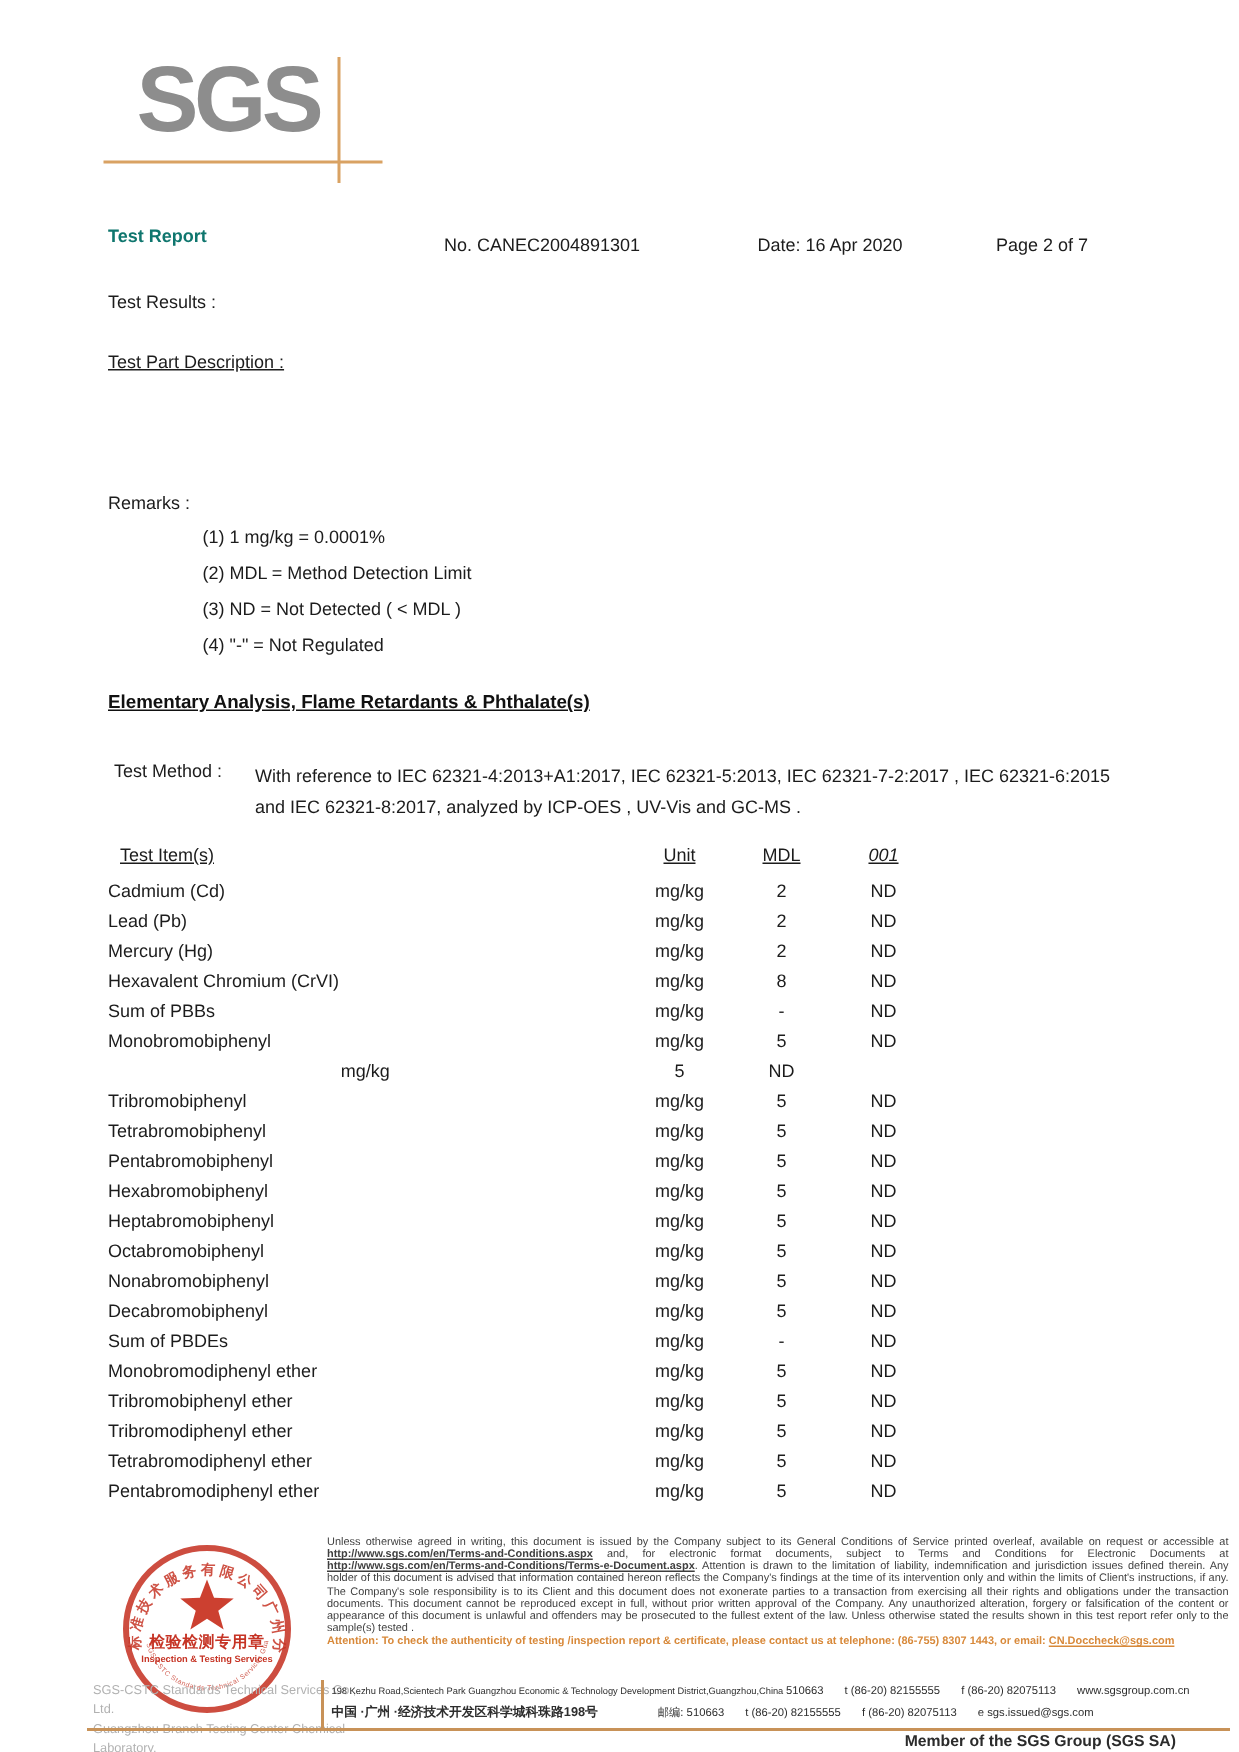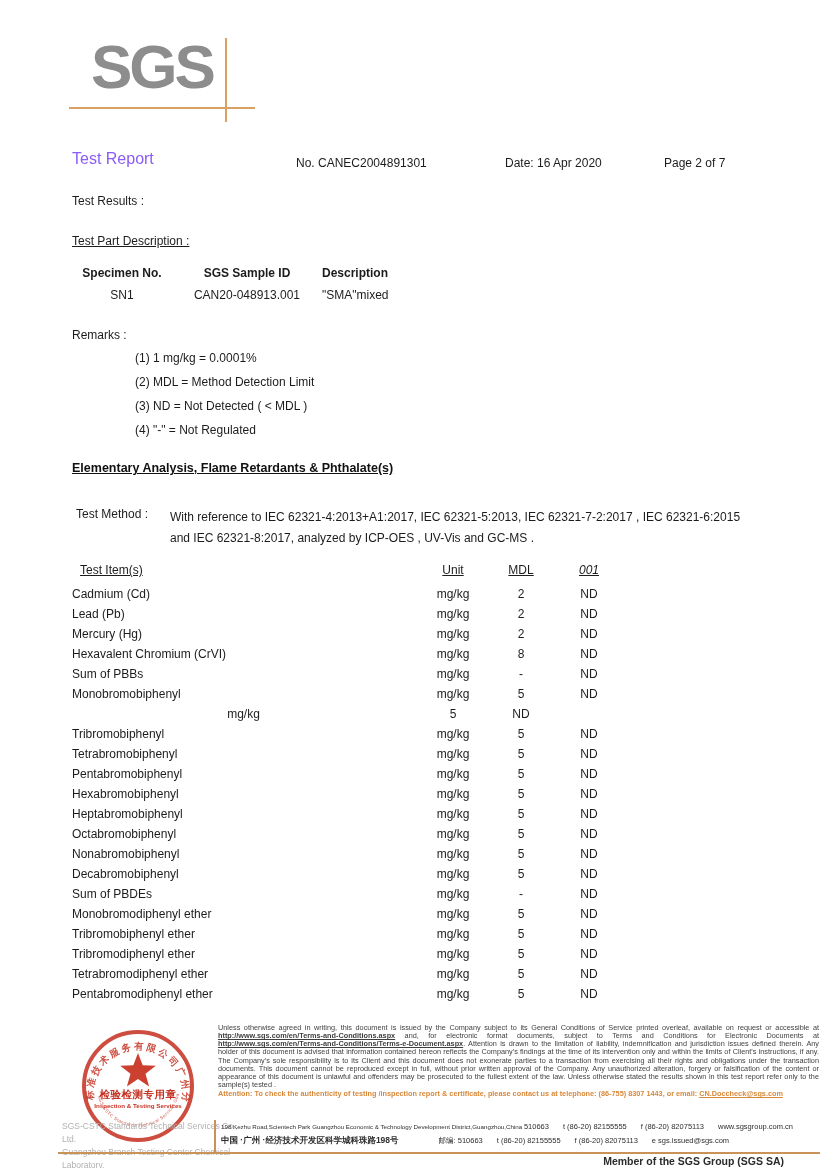--- a/index.html
+++ b/index.html
@@ -11,21 +11,21 @@
   }
   
   .logo-text {
     position:absolute; left:91px; top:36px;
     font-size:62px; font-weight:bold; color:#8d8d8d;
     letter-spacing:-3px; line-height:1;
   }
   .cross-v { position:absolute; left:225px; top:38px; width:2px; height:84px; background:#d9a263; }
   .cross-h { position:absolute; left:69px; top:107px; width:186px; height:2px; background:#d9a263; }
   
-  .report-title { position:absolute; left:72px; top:150px; font-size:16px; font-weight:normal; color:#8b5cf6; }
+  .report-title { position:absolute; left:72px; top:150px; font-size:12px; font-weight:bold; color:#0f766e; }
   .hdr-no   { position:absolute; left:296px; top:156px; font-size:12px; }
   .hdr-date { position:absolute; left:505px; top:156px; font-size:12px; }
   .hdr-page { position:absolute; left:664px; top:156px; font-size:12px; }
   
   .lbl { position:absolute; font-size:12px; color:#1c1c1c; }
   .u { text-decoration:underline; }
   
   .spec-table { position:absolute; left:72px; top:267px; width:520px; font-size:12px; }
   .spec-row { display:grid; grid-template-columns:100px 150px 230px; line-height:13px; }
   .spec-head { font-weight:bold; margin-bottom:9px; }
@@ -82,32 +82,20 @@
   <div class="cross-h"></div>
 
   <div class="report-title">Test Report</div>
   <div class="hdr-no">No. CANEC2004891301</div>
   <div class="hdr-date">Date: 16 Apr 2020</div>
   <div class="hdr-page">Page 2 of 7</div>
 
   <div class="lbl" style="left:72px; top:194px;">Test Results :</div>
   <div class="lbl u" style="left:72px; top:234px;">Test Part Description :</div>
 
-  <div class="spec-table">
-    <div class="spec-row spec-head">
-      <div class="spec-c1">Specimen No.</div>
-      <div class="spec-c2">SGS Sample ID</div>
-      <div class="spec-c3">Description</div>
-    </div>
-    <div class="spec-row">
-      <div class="spec-c1">SN1</div>
-      <div class="spec-c2">CAN20-048913.001</div>
-      <div class="spec-c3">"SMA"mixed</div>
-    </div>
-  </div>
 
   <div class="lbl" style="left:72px; top:328px;">Remarks :</div>
   <div class="remarks-list">
     <div class="remark-item">
       <span>(1) 1 mg/kg = 0.0001%</span>
     </div>
       <div class="remark-item">
       <span>(2) MDL = Method Detection Limit</span>
     </div>
       <div class="remark-item">

